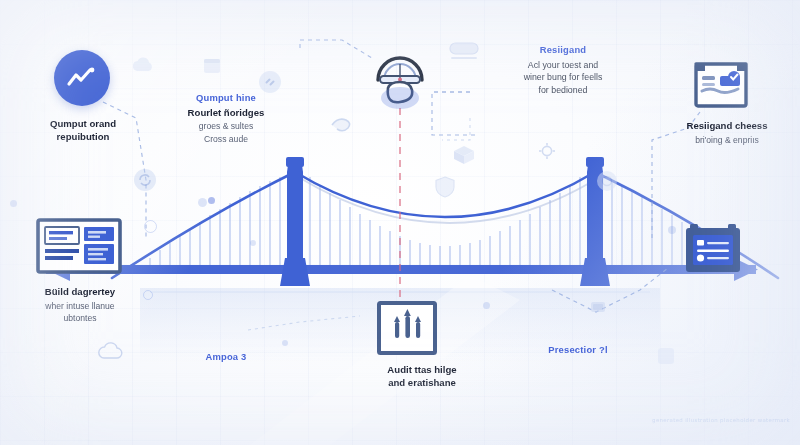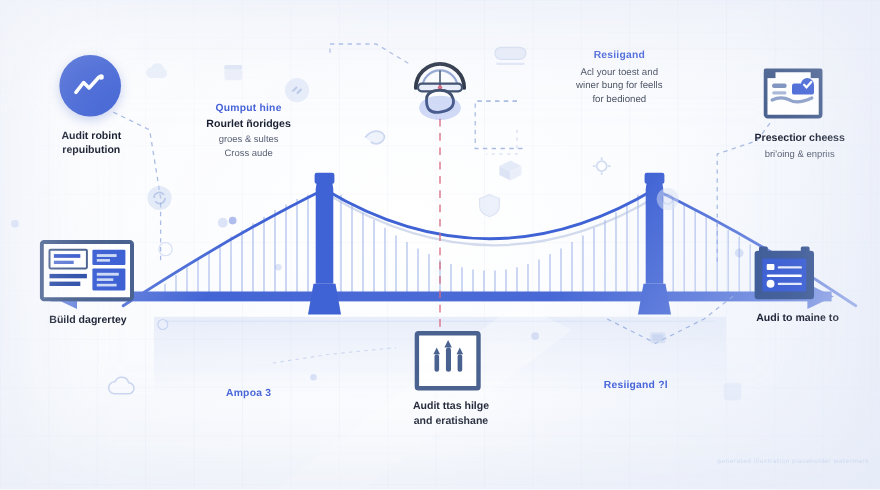--- a/index.html
+++ b/index.html
@@ -326,21 +326,21 @@
   </div>
 
   <div class="iconbox" style="left:18px;top:50px;width:130px;">
     <div class="circle-badge" style="left:36px;top:0;">
       <svg width="32" height="24" viewBox="0 0 32 24">
         <path d="M3 18 L10 9 L15 14 L24 4" stroke="#ffffff" stroke-width="3.2" fill="none" stroke-linecap="round" stroke-linejoin="round"></path>
         <circle cx="26" cy="4" r="2.4" fill="#ffffff"></circle>
       </svg>
     </div>
     <div class="tblock" style="left:0;top:68px;width:130px;">
-      <div class="t-title" style="white-space:pre-line;">Audit robint
+      <div class="t-title" style="white-space:pre-line;">Qumput orand
 repuibution</div>
     </div>
   </div>
 
   <div class="tblock" style="left:160px;top:92px;width:132px;">
     <div class="t-head">Qumput hine</div>
     <div class="t-title">Rourlet ñoridges</div>
     <div class="t-sub" style="white-space:pre-line;">groes &amp; sultes
 Cross aude</div>
   </div>
@@ -360,21 +360,21 @@
         <rect x="45" y="6" width="9" height="7" fill="#4a628f"></rect>
         <rect x="10" y="18" width="13" height="4" rx="1.5" fill="#7f93bd"></rect>
         <rect x="10" y="25" width="13" height="3" rx="1.5" fill="#aab9d8"></rect>
         <rect x="28" y="18" width="20" height="10" rx="2" fill="#4a6ad6"></rect>
         <path d="M10 33 q8 -4 16 0 q7 4 20 -2" stroke="#8fa2c9" stroke-width="3" fill="none" stroke-linecap="round"></path>
         <circle cx="42" cy="19" r="6" fill="#4a6ad6"></circle>
         <path d="M39 19 l2.2 2.4 L45.5 16.5" stroke="#ffffff" stroke-width="2" fill="none" stroke-linecap="round"></path>
       </svg>
     </div>
     <div class="tblock" style="left:0;top:62px;width:134px;">
-      <div class="t-title">Presectior cheess</div>
+      <div class="t-title">Resiigand cheess</div>
       <div class="t-sub">bri'oing &amp; enpriıs</div>
     </div>
   </div>
 
   <div class="iconbox" style="left:10px;top:218px;width:140px;">
     <div style="position:absolute;left:26px;top:0;">
       <svg width="86" height="60" viewBox="0 0 86 60">
         <rect x="2" y="2" width="82" height="52" rx="2" fill="#ffffff" stroke="#4a628f" stroke-width="3.6"></rect>
         <rect x="9" y="9" width="34" height="17" rx="1" fill="none" stroke="#4a628f" stroke-width="1.8"></rect>
         <rect x="13" y="13" width="24" height="3.4" fill="#3b5ccc"></rect>
@@ -385,20 +385,22 @@
         <rect x="52" y="13" width="18" height="2.6" fill="#cfdaf5"></rect>
         <rect x="52" y="17.5" width="12" height="2.4" fill="#cfdaf5"></rect>
         <rect x="48" y="26" width="30" height="20" rx="1" fill="#3f62d4"></rect>
         <rect x="52" y="30" width="20" height="2.6" fill="#cfdaf5"></rect>
         <rect x="52" y="35" width="15" height="2.4" fill="#cfdaf5"></rect>
         <rect x="52" y="40" width="18" height="2.4" fill="#cfdaf5"></rect>
       </svg>
     </div>
     <div class="tblock" style="left:0;top:68px;width:140px;">
       <div class="t-title">Büild dagrertey</div>
+      <div class="t-sub" style="white-space:pre-line;">wher intuse llanue
+ubtontes</div>
     </div>
   </div>
 
   <div class="tblock" style="left:160px;top:351px;width:132px;">
     <div class="t-head">Ampoa 3</div>
   </div>
 
   <div class="iconbox" style="left:340px;top:300px;width:140px;">
     <div style="position:absolute;left:36px;top:0;">
       <svg width="62" height="58" viewBox="0 0 62 58">
@@ -406,46 +408,45 @@
         <g fill="#4a628f">
           <path d="M18 22 l3 -6 l3 6 Z"></path>
           <rect x="19" y="22" width="4.2" height="16" rx="2"></rect>
           <path d="M28 16 l3.4 -7 l3.4 7 Z"></path>
           <rect x="29.4" y="16" width="4.6" height="22" rx="2.3"></rect>
           <path d="M39 22 l3 -6 l3 6 Z"></path>
           <rect x="40" y="22" width="4.2" height="16" rx="2"></rect>
         </g>
       </svg>
     </div>
-    <div class="tblock" style="left:0;top:64px;width:140px;">
+    <div class="tblock" style="left:12px;top:64px;width:140px;">
       <div class="t-title" style="white-space:pre-line;">Audit ttas hilge
 and eratishane</div>
     </div>
   </div>
 
   <div class="tblock" style="left:512px;top:344px;width:132px;">
-    <div class="t-head">Resiigand ?l</div>
+    <div class="t-head">Presectior ?l</div>
   </div>
 
   <div class="iconbox" style="left:652px;top:222px;width:146px;">
     <div style="position:absolute;left:30px;top:0;">
       <svg width="62" height="56" viewBox="0 0 62 56">
         <rect x="8" y="2" width="8" height="6" rx="1.5" fill="#44609a"></rect>
         <rect x="46" y="2" width="8" height="6" rx="1.5" fill="#44609a"></rect>
         <rect x="4" y="6" width="54" height="44" rx="3" fill="#44609a"></rect>
         <rect x="11" y="13" width="40" height="30" rx="1.5" fill="#3f62d4"></rect>
         <rect x="15" y="18" width="7" height="5.5" rx="1" fill="#ffffff"></rect>
         <rect x="25" y="20" width="22" height="2.2" rx="1.1" fill="#e3eaf9"></rect>
         <rect x="15" y="27.5" width="32" height="2.4" rx="1.2" fill="#ffffff"></rect>
         <circle cx="18.5" cy="36" r="3.6" fill="#ffffff"></circle>
         <rect x="25" y="35" width="22" height="2.2" rx="1.1" fill="#e3eaf9"></rect>
       </svg>
     </div>
     <div class="tblock" style="left:0;top:62px;width:146px;">
-      <div class="t-title">Audi to maine to</div>
     </div>
   </div>
 
   <div class="iconbox" style="left:362px;top:36px;">
     <svg width="76" height="76" viewBox="0 0 76 76">
       <path d="M16 44 a22 22 0 1 1 44 0" fill="none" stroke="#2e3748" stroke-width="3.4" stroke-linecap="round"></path>
       <path d="M22 44 a16 16 0 1 1 32 0" fill="none" stroke="#93a7d2" stroke-width="2" stroke-linecap="round"></path>
       <rect x="18" y="40" width="40" height="7" rx="3.5" fill="#e8eefb" stroke="#3f4f6e" stroke-width="2"></rect>
       <line x1="38" y1="28" x2="38" y2="46" stroke="#3f4f6e" stroke-width="1.4"></line>
       <circle cx="38" cy="43.5" r="2" fill="#d96b82"></circle>

